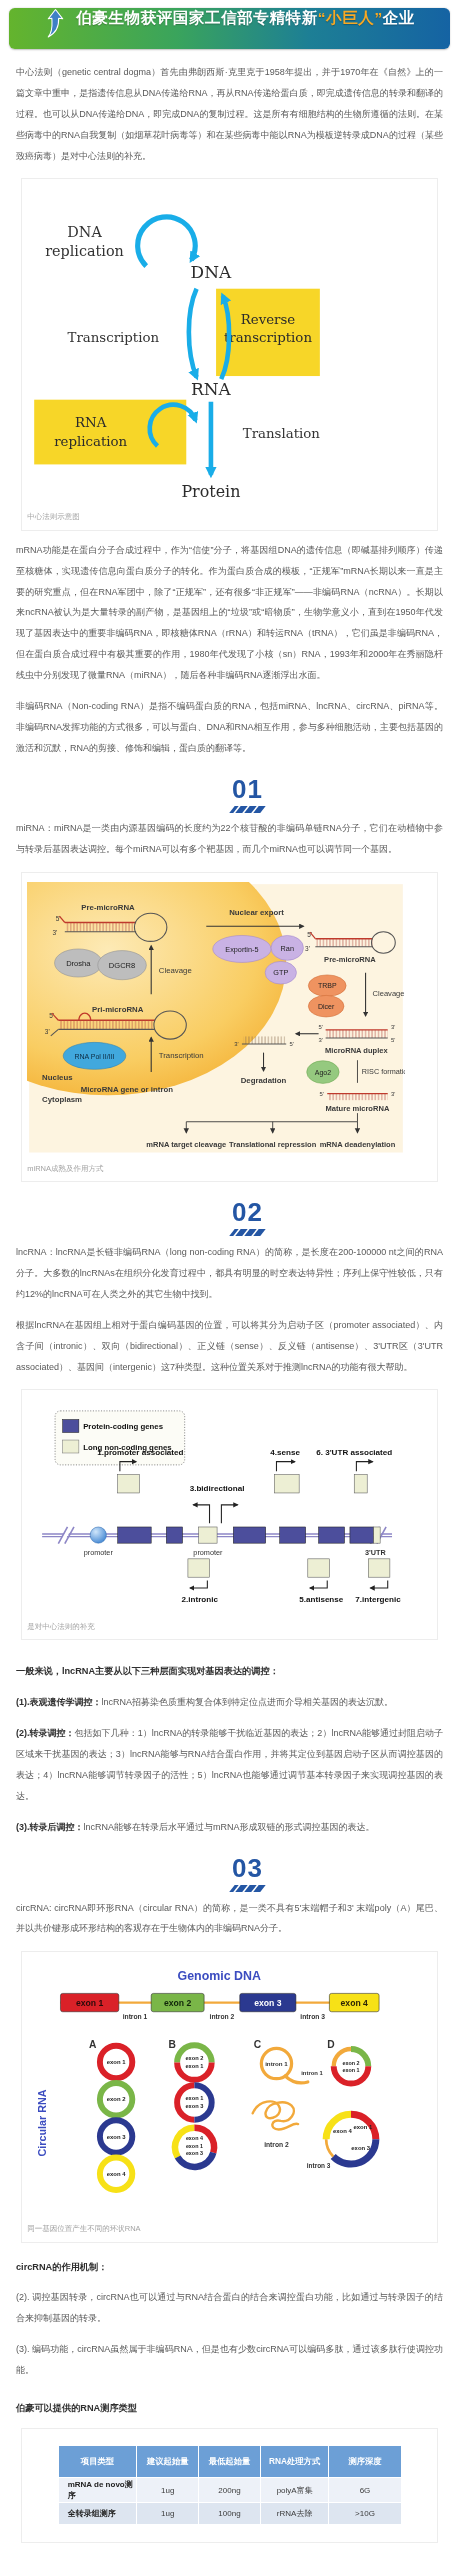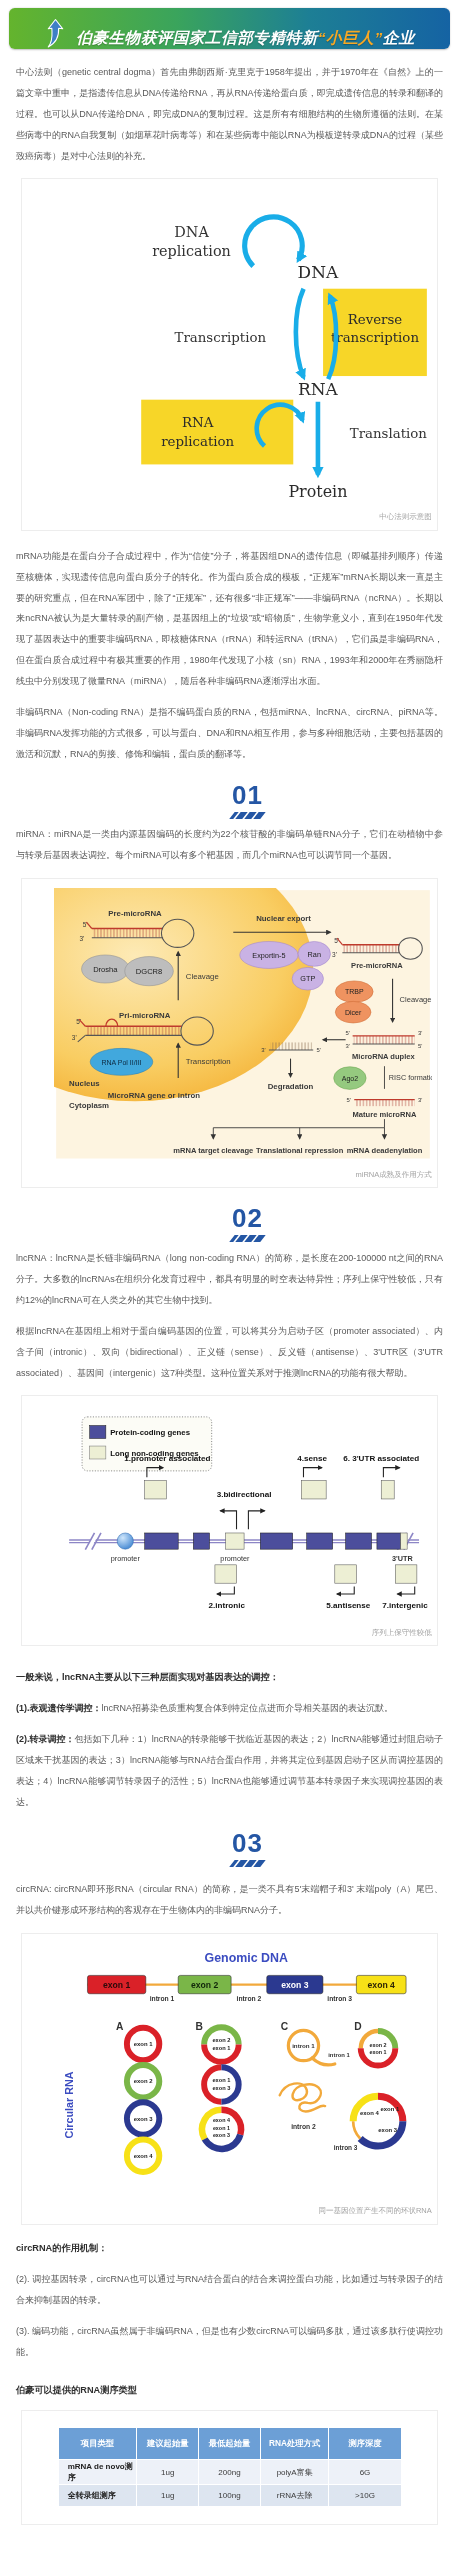--- a/index.html
+++ b/index.html
@@ -2,40 +2,40 @@
 <html style="font-size:9.2px"><head>
 <meta charset="utf-8">
 <style>
   html,body{margin:0;padding:0;}
   body{width:459px;background:#ffffff;font-family:"Liberation Sans","DejaVu Sans",sans-serif;}
   .page{width:459px;overflow:hidden;background:#fff;}
 
   
   .banner{margin:7.5px 8.6px 0;height:41px;border-radius:5.7px;
     background:linear-gradient(90deg,#64b42d 0%,#3aa45c 38%,#1d7f95 68%,#1563a3 100%);
-    display:flex;align-items:flex-end;justify-content:center;gap:9.2px;box-shadow:0 0.6px 1.7px rgba(0,0,0,.25);font-style:italic;}
+    display:flex;align-items:flex-start;justify-content:center;gap:9.2px;box-shadow:0 0.6px 1.7px rgba(0,0,0,.25);}
   .banner .txt{font-size:15.5px;font-weight:bold;color:#ffffff;letter-spacing:0.6px;
     text-shadow:0 0.6px 1.1px rgba(0,0,0,.25);white-space:nowrap;}
   .banner .hl{color:#f7a823;}
   .banner svg{display:block;}
 
   
   .para{margin:10.3px 16px 0;font-size:9px;line-height:2.32;color:#595959;text-align:justify;}
   .bold-head{margin:15px 16px 0;font-size:9.2px;font-weight:bold;color:#2f2f2f;line-height:2.2;}
   .para b{color:#2f2f2f;margin-top:13px;}
 
   
   .section{margin:16px 0 3.4px;text-align:center;padding-left:36px;}
   .section .num{font-size:26px;font-weight:bold;color:#2456a4;line-height:1.1;letter-spacing:1.1px;}
   .stripes{display:flex;gap:2.3px;justify-content:center;margin-top:2.3px;}
   .stripes i{display:block;width:6.9px;height:6.9px;background:#2456a4;transform:skewX(-38deg);}
   .stripes i:first-child{width:4px;}
 
   
-  .fig-card{margin:11.5px 20.6px 0;border:0.6px solid #ededed;background:#fff;padding:9.2px 5.7px 7.5px;text-align:right;}
+  .fig-card{margin:11.5px 20.6px 0;border:0.6px solid #ededed;background:#fff;padding:9.2px 5.7px 7.5px;text-align:left;}
   .fig-caption{margin-top:7.5px;font-size:7.5px;color:#a3a3a3;}
   svg text{font-family:"Liberation Sans","DejaVu Sans",sans-serif;}
   .serif text{font-family:"DejaVu Serif","Liberation Serif",serif;}
 
   
   .table-card{margin:10.3px 20.6px 0;border:0.6px solid #ededed;background:#fff;padding:16px 0 17px;}
   table.seq{width:344px;margin:0 auto;border-collapse:collapse;table-layout:fixed;}
   table.seq th{background:#6c9fd6;color:#fff;font-size:8.3px;font-weight:bold;height:29px;border:1.1px solid #fff;}
   table.seq td{height:19px;font-size:8px;color:#3c3c3c;text-align:center;border:1.1px solid #fff;}
   table.seq td.first{font-weight:bold;color:#222;text-align:left;padding-left:9.2px;}
@@ -84,21 +84,21 @@
         <text x="124" y="502" text-anchor="middle" font-size="26" fill="#2b2b2b">replication</text>
       </g>
       <path d="M 254,502 A 46,46 0 1 1 328,452" stroke="#19ade8" stroke-width="9" fill="none" marker-end="url(#mc)"></path>
       <path d="M 358,416 L 358,558" stroke="#19ade8" stroke-width="9" fill="none" marker-end="url(#mc)"></path>
       <text x="420" y="486" text-anchor="start" font-size="26" fill="#333">Translation</text>
       <text x="358" y="602" text-anchor="middle" font-size="31" fill="#2b2b2b">Protein</text>
     </svg>
     <div class="fig-caption">中心法则示意图</div>
   </div>
 
-  <p class="para" style="margin-top:15px">mRNA功能是在蛋白分子合成过程中，作为“信使”分子，将基因组DNA的遗传信息（即碱基排列顺序）传递至核糖体，实现遗传信息向蛋白质分子的转化。作为蛋白质合成的模板，“正规军”mRNA长期以来一直是主要的研究重点，但在RNA军团中，除了“正规军”，还有很多“非正规军”——非编码RNA（ncRNA）。长期以来ncRNA被认为是大量转录的副产物，是基因组上的“垃圾”或“暗物质”，生物学意义小，直到在1950年代发现了基因表达中的重要非编码RNA，即核糖体RNA（rRNA）和转运RNA（tRNA），它们虽是非编码RNA，但在蛋白质合成过程中有极其重要的作用，1980年代发现了小核（sn）RNA，1993年和2000年在秀丽隐杆线虫中分别发现了微量RNA（miRNA），随后各种非编码RNA逐渐浮出水面。</p>
+  <p class="para" style="margin-top:9px">mRNA功能是在蛋白分子合成过程中，作为“信使”分子，将基因组DNA的遗传信息（即碱基排列顺序）传递至核糖体，实现遗传信息向蛋白质分子的转化。作为蛋白质合成的模板，“正规军”mRNA长期以来一直是主要的研究重点，但在RNA军团中，除了“正规军”，还有很多“非正规军”——非编码RNA（ncRNA）。长期以来ncRNA被认为是大量转录的副产物，是基因组上的“垃圾”或“暗物质”，生物学意义小，直到在1950年代发现了基因表达中的重要非编码RNA，即核糖体RNA（rRNA）和转运RNA（tRNA），它们虽是非编码RNA，但在蛋白质合成过程中有极其重要的作用，1980年代发现了小核（sn）RNA，1993年和2000年在秀丽隐杆线虫中分别发现了微量RNA（miRNA），随后各种非编码RNA逐渐浮出水面。</p>
   <p class="para">非编码RNA（Non-coding RNA）是指不编码蛋白质的RNA，包括miRNA、lncRNA、circRNA、piRNA等。非编码RNA发挥功能的方式很多，可以与蛋白、DNA和RNA相互作用，参与多种细胞活动，主要包括基因的激活和沉默，RNA的剪接、修饰和编辑，蛋白质的翻译等。</p>
 
   <div class="section">
     <div class="num">01</div>
     <div class="stripes">
         <i></i>
         <i></i>
         <i></i>
         <i></i>
       </div>
@@ -325,38 +325,39 @@
         <rect x="520" y="296" width="40" height="34" fill="#edefd4" stroke="#555"></rect>
         <path d="M 556,336 V 350 H 524" stroke="#222" stroke-width="2" fill="none" marker-end="url(#ld)"></path>
         <text x="545" y="376" text-anchor="middle" font-size="15" font-weight="bold" fill="#111">5.antisense</text>
       </g>
       <g>
         <rect x="632" y="296" width="40" height="34" fill="#edefd4" stroke="#555"></rect>
         <path d="M 668,336 V 350 H 636" stroke="#222" stroke-width="2" fill="none" marker-end="url(#ld)"></path>
         <text x="650" y="376" text-anchor="middle" font-size="15" font-weight="bold" fill="#111">7.intergenic</text>
       </g>
     </svg>
-    <div class="fig-caption">序列上保守性较低</div>
+    <div class="fig-caption">是对中心法则的补充</div>
   </div>
 
   <p class="para bold-head" style="margin-top:21px">一般来说，lncRNA主要从以下三种层面实现对基因表达的调控：</p>
   <p class="para"><b>(1).表观遗传学调控：</b><span>lncRNA招募染色质重构复合体到特定位点进而介导相关基因的表达沉默。</span></p>
   <p class="para"><b>(2).转录调控：</b><span>包括如下几种：1）lncRNA的转录能够干扰临近基因的表达；2）lncRNA能够通过封阻启动子区域来干扰基因的表达；3）lncRNA能够与RNA结合蛋白作用，并将其定位到基因启动子区从而调控基因的表达；4）lncRNA能够调节转录因子的活性；5）lncRNA也能够通过调节基本转录因子来实现调控基因的表达。</span></p>
+  <p class="para"><b>(3).转录后调控：</b><span>lncRNA能够在转录后水平通过与mRNA形成双链的形式调控基因的表达。</span></p>
 
   <div class="section">
     <div class="num">03</div>
     <div class="stripes">
         <i></i>
         <i></i>
         <i></i>
         <i></i>
       </div>
   </div>
 
-  <p class="para" style="margin-top:13px">circRNA: circRNA即环形RNA（circular RNA）的简称，是一类不具有5'末端帽子和3' 末端poly（A）尾巴、并以共价键形成环形结构的客观存在于生物体内的非编码RNA分子。</p>
+  <p class="para" style="margin-top:6px">circRNA: circRNA即环形RNA（circular RNA）的简称，是一类不具有5'末端帽子和3' 末端poly（A）尾巴、并以共价键形成环形结构的客观存在于生物体内的非编码RNA分子。</p>
 
   <div class="fig-card">
     <svg width="378" viewBox="0 0 700 470">
       <text x="356" y="36" text-anchor="middle" font-size="23" font-weight="bold" fill="#3b4cc0">Genomic DNA</text>
       <line x1="62" y1="77" x2="652" y2="77" stroke="#f2a93b" stroke-width="4"></line>
       <g>
         <rect x="62" y="60" width="108" height="34" rx="4" fill="#da2128" stroke="#222"></rect>
         <text x="116" y="83" text-anchor="middle" font-size="16" font-weight="bold" fill="#2b0a0a">exon 1</text>
         <rect x="230" y="60" width="98" height="34" rx="4" fill="#7ab648" stroke="#222"></rect>
         <text x="279" y="83" text-anchor="middle" font-size="16" font-weight="bold" fill="#10250a">exon 2</text>

